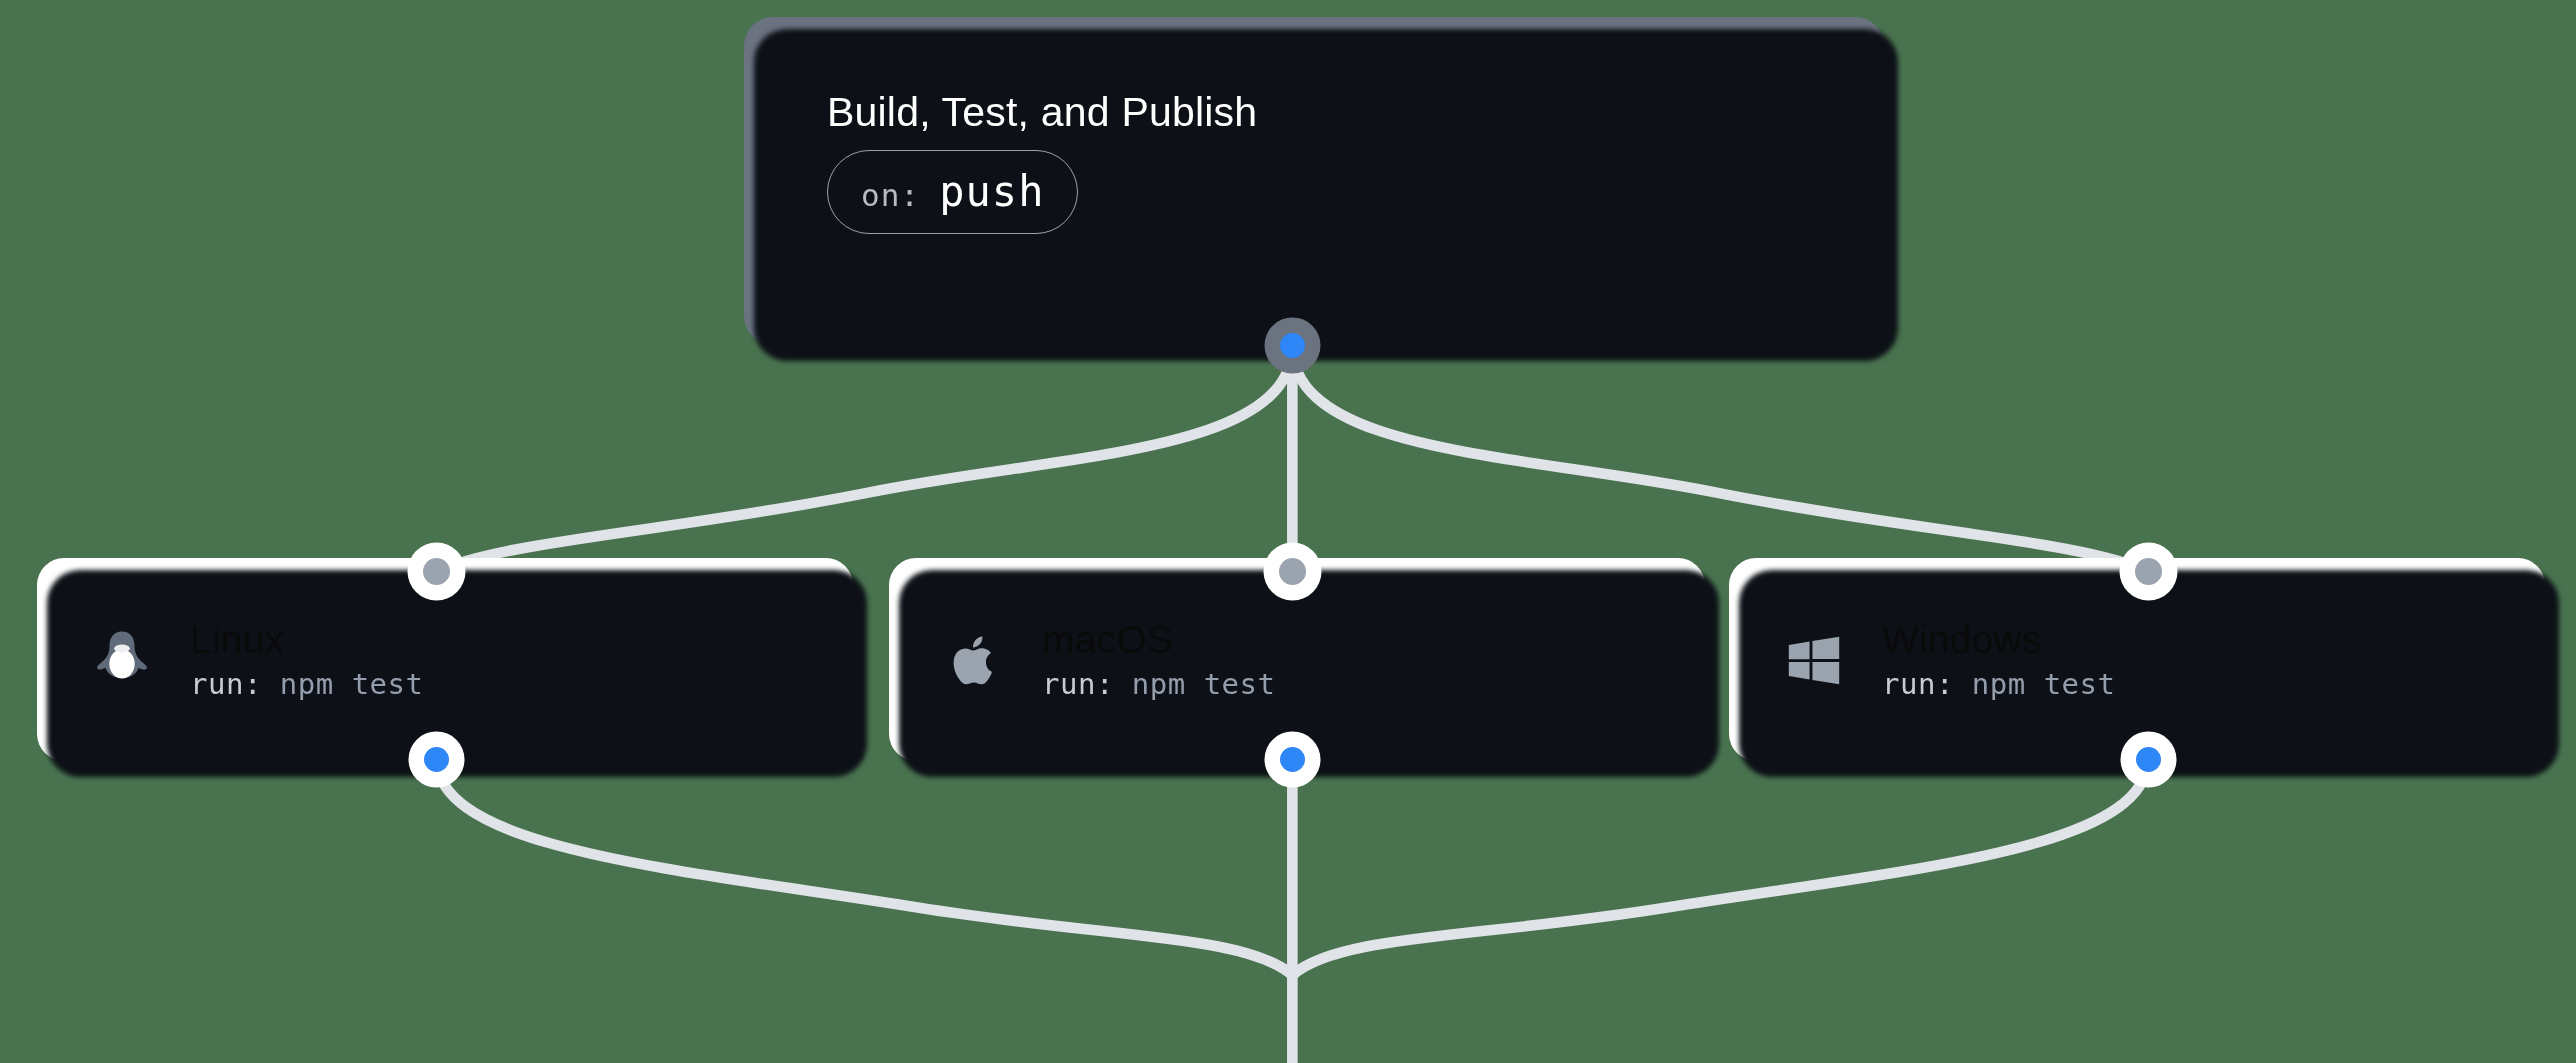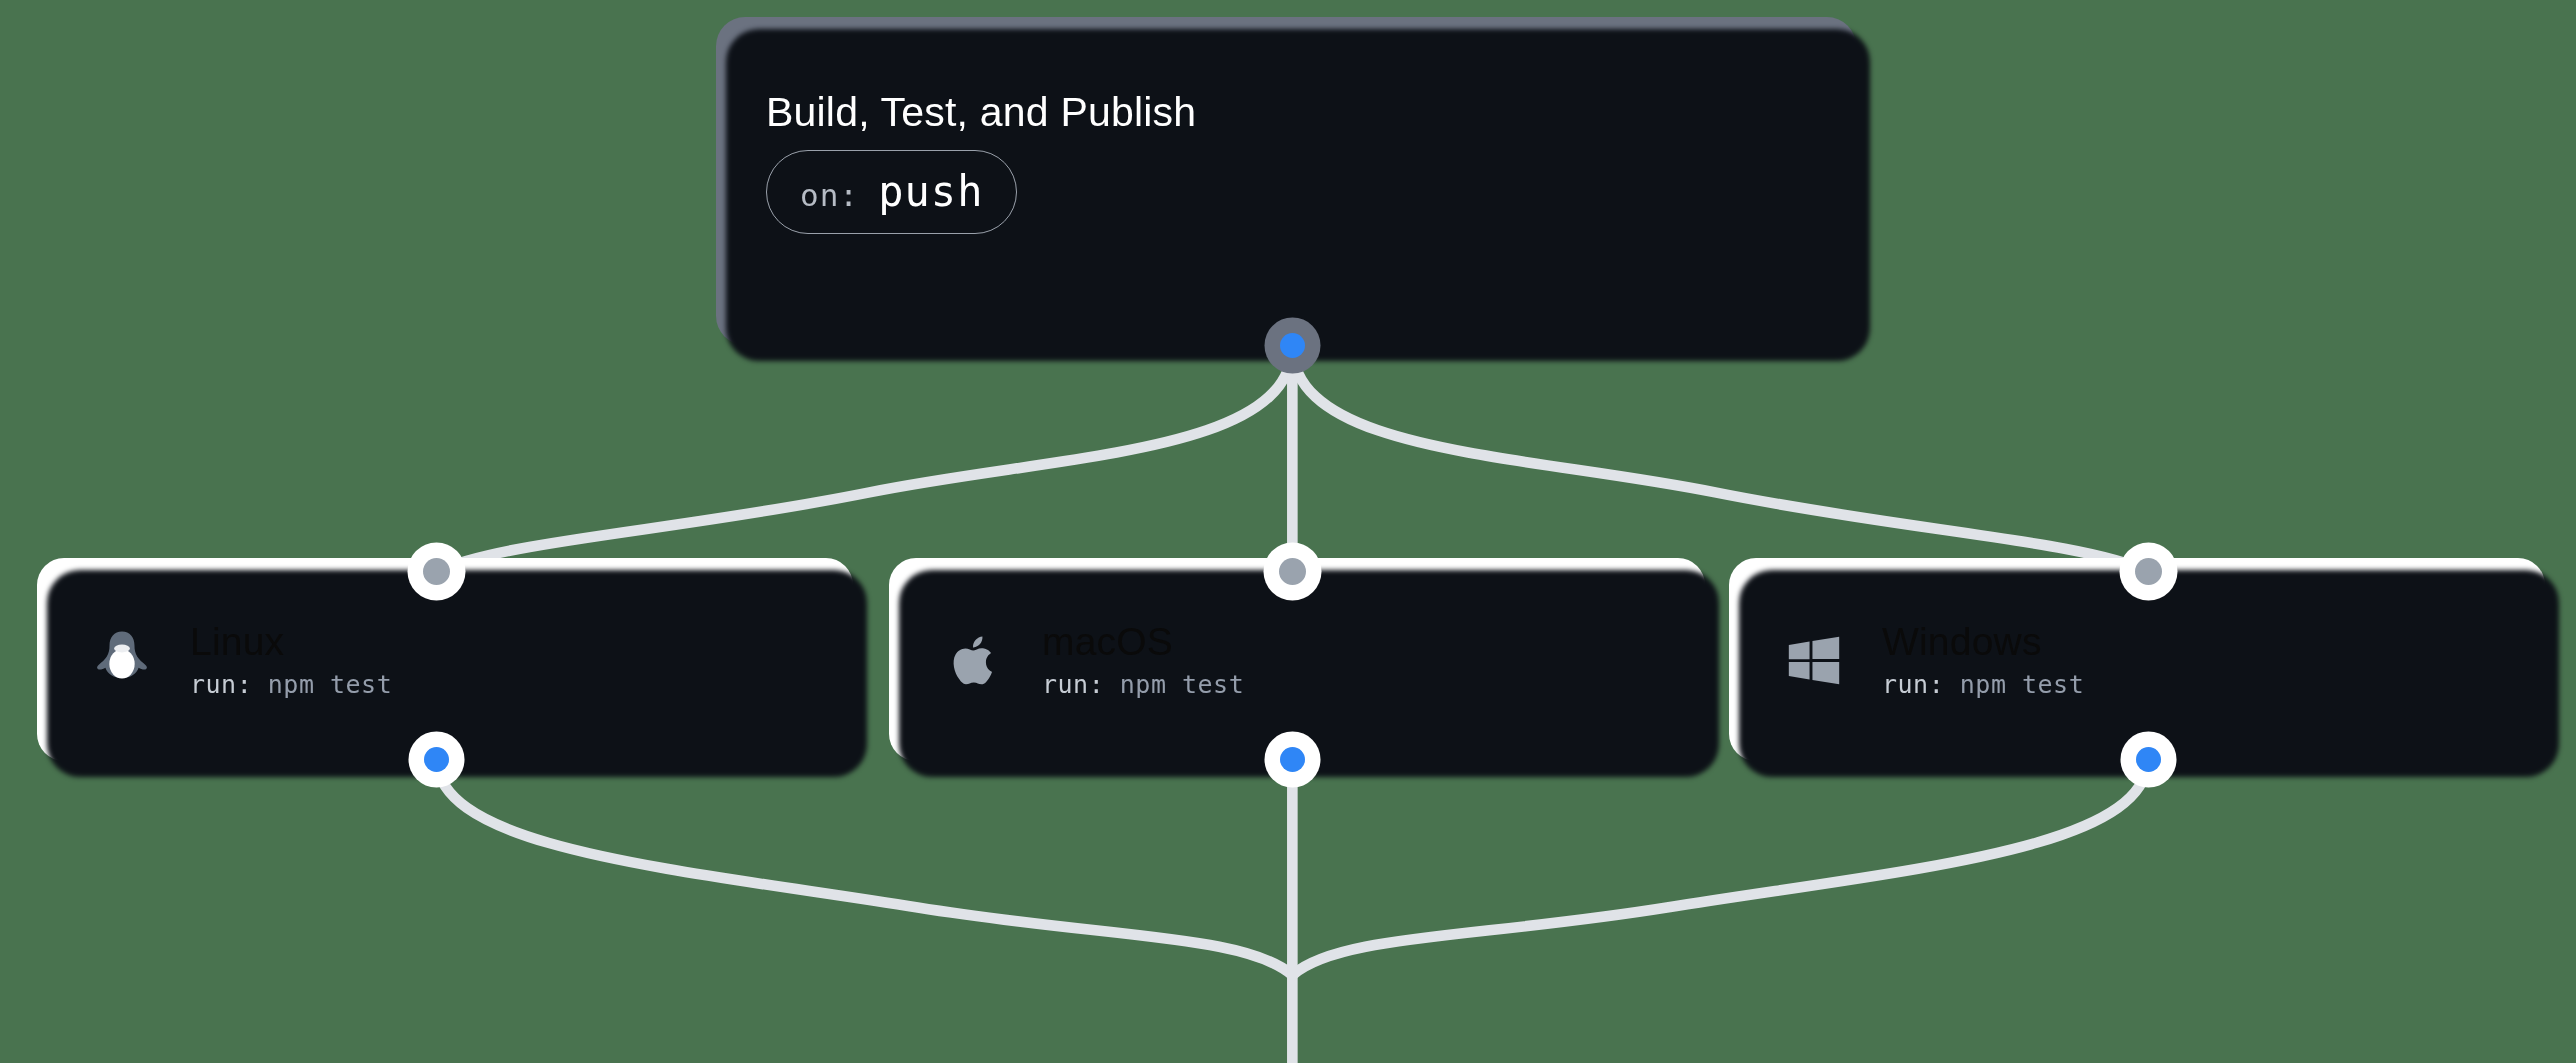--- a/index.html
+++ b/index.html
@@ -49,27 +49,27 @@
     right: -13.5px;
     bottom: -15.5px;
     background: #0d1117;
     border-radius: 33px;
     z-index: -1;
     filter: blur(2.9px);
   }
 
   
   #trigger-node {
-    left: 716px;
+    left: 744px;
     top: 17.4px;
     width: 1140px;
     height: 328px;
     background: #6b7280;
     border-radius: 29px;
-    padding: 75px 0 0 50px;
+    padding: 75px 0 0 83px;
   }
 
   #trigger-title {
     color: #ffffff;
     font-size: 41px;
     font-weight: 400;
     letter-spacing: 0.2px;
     line-height: 1;
   }
 
@@ -129,21 +129,21 @@
   .job-title {
     font-size: 39px;
     font-weight: 500;
     color: #0a0a0a;
     line-height: 1;
     letter-spacing: 0.2px;
   }
 
   .job-run {
     font-family: "DejaVu Sans Mono", monospace;
-    font-size: 25px;
+    font-size: 29px;
     line-height: 1;
     letter-spacing: 0.5px;
     color: #98a0ac;
   }
   .job-run .run-key { color: #c6ccd4; }
   .job-run .run-cmd { color: #949dab; }
 
   
   .handle {
     position: absolute;

